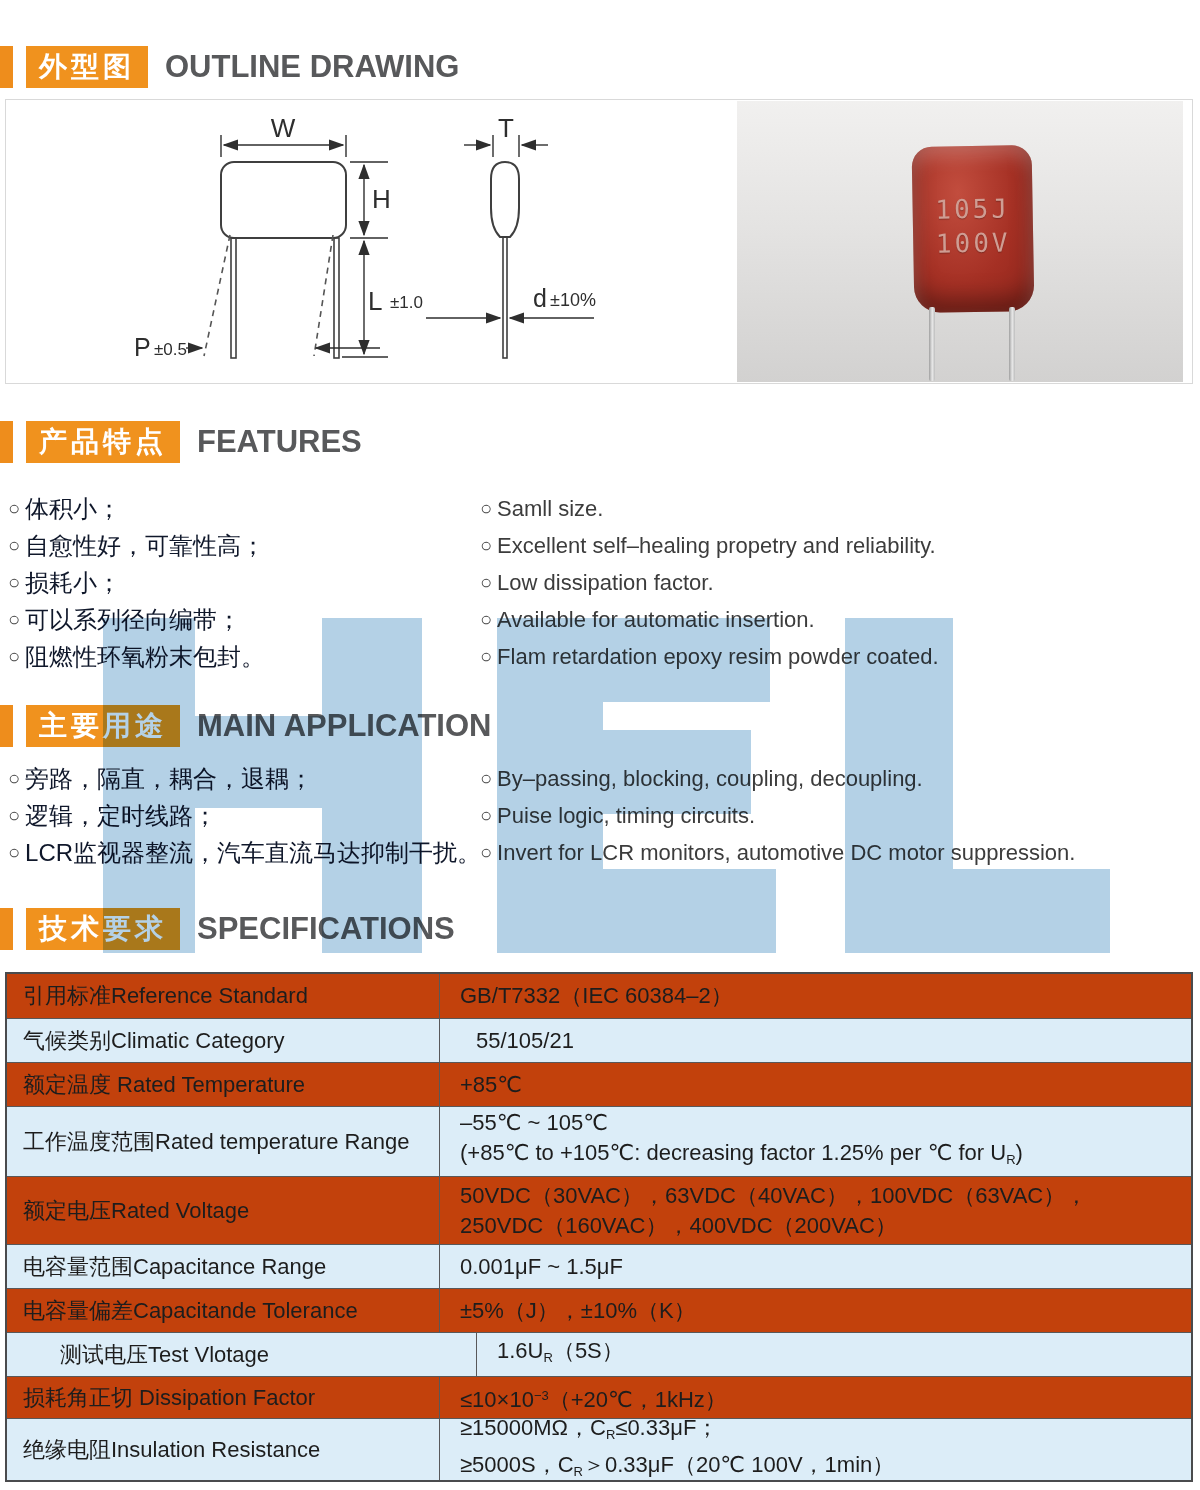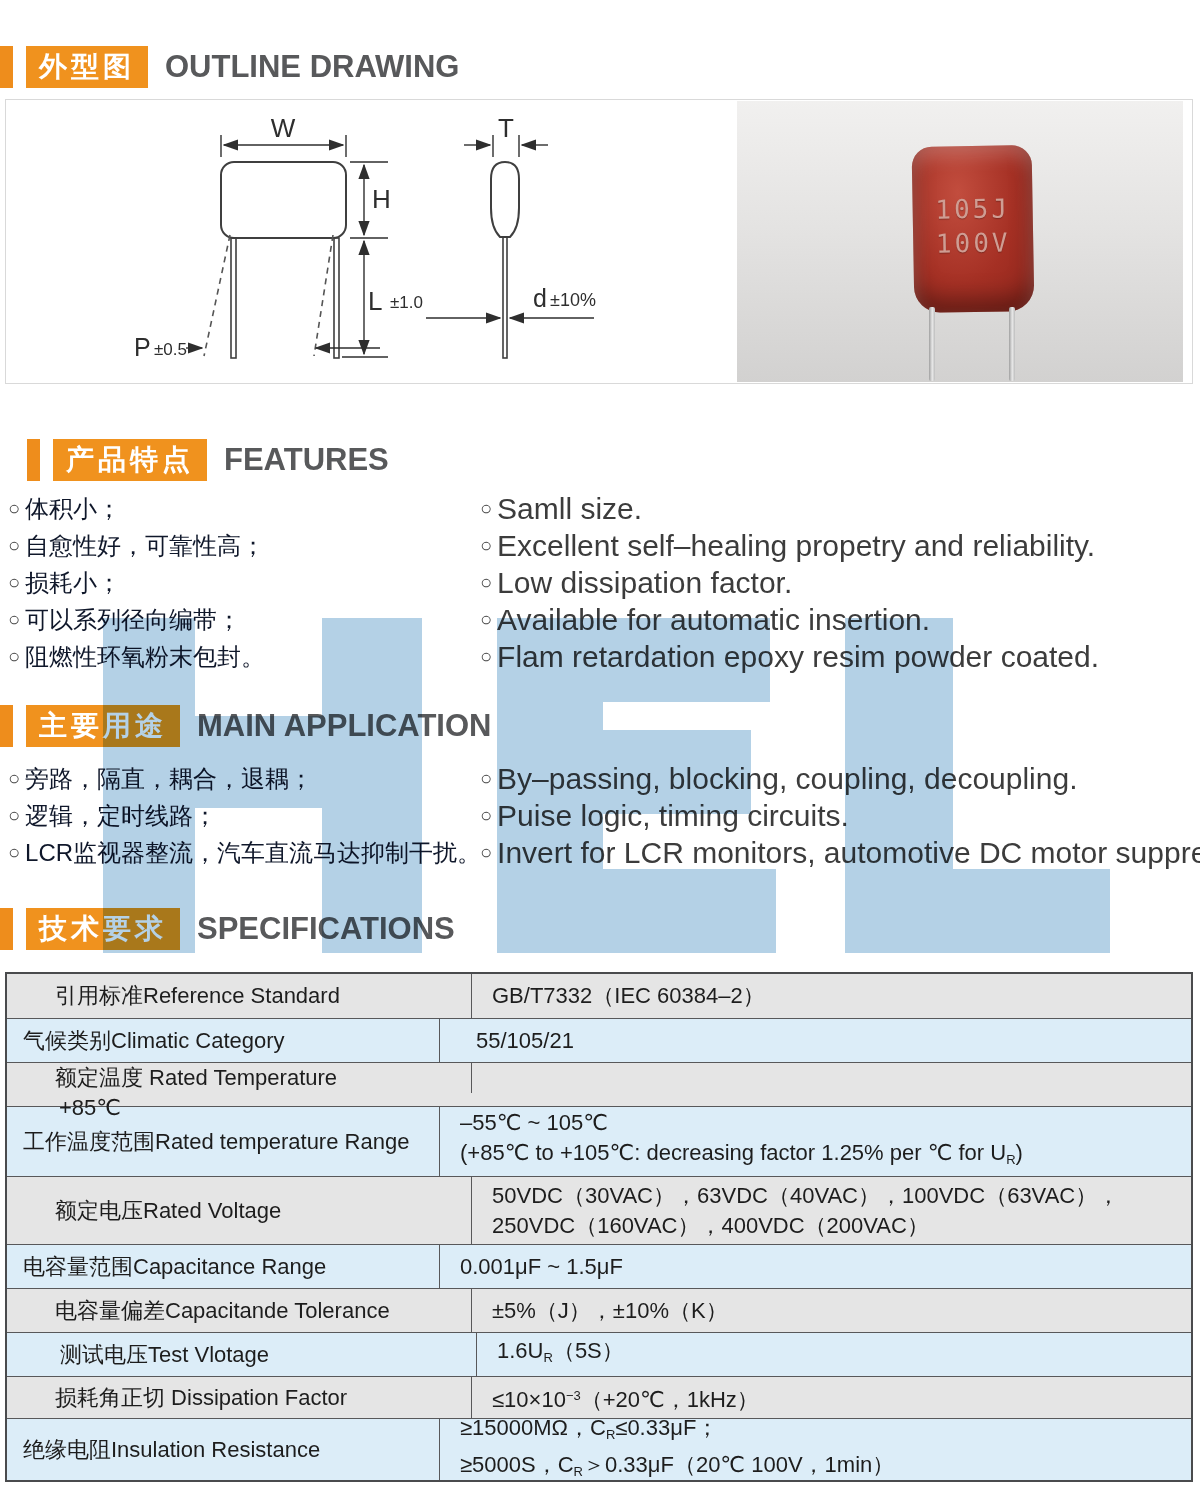--- a/index.html
+++ b/index.html
@@ -29,39 +29,39 @@
                font-size:26px;line-height:34px;letter-spacing:3px;color:#cf9d93;
                text-shadow:0 1px 1px rgba(0,0,0,.25);}
   .cap-lead{position:absolute;top:206px;width:6px;height:74px;border-radius:2px;
             background:linear-gradient(90deg,#9f9f9f,#e8e8e8 55%,#bdbdbd);}
 
   
   .blist{position:absolute;margin:0;padding:0;list-style:none;}
   .blist li{height:37px;display:flex;align-items:center;white-space:nowrap;}
   .blist .bullet{font-size:20px;margin-right:5px;color:#444;flex:0 0 auto;}
   .cn-item{font-size:24px;color:#0f172a;}
-  .en-item{font-size:30px;color:#3c3c3c;}
+  .en-item{font-size:22px;color:#3c3c3c;}
 
   
   .watermark{position:absolute;left:0;top:0;width:1200px;height:1490px;
              mix-blend-mode:multiply;pointer-events:none;z-index:30;}
   .wm-bar{position:absolute;}
 
   
   .spec-table{position:absolute;left:5px;top:932px;width:1188px;
               border:2px solid #4a4b4d;box-sizing:border-box;}
   .spec-row{display:flex;border-bottom:1px solid #58585a;box-sizing:border-box;}
   .spec-row:last-child{border-bottom:none;}
   .spec-label{width:433px;flex:0 0 auto;border-right:1px solid #58585a;box-sizing:border-box;
               display:flex;align-items:center;padding-left:16px;font-size:22px;color:#1d1d1d;}
   .spec-value{flex:1;display:flex;flex-direction:column;justify-content:center;
               padding-left:20px;font-size:22px;color:#1d1d1d;}
   .spec-value .vline{line-height:30px;white-space:nowrap;}
   .row-alt{background:#dcedf8;}
-  .row-plain{background:#e5e5e5;padding-left:32px;}
+  .row-plain{background:#c2410c;}
   sub.sp{font-size:13px;vertical-align:-4px;}
   sup.sp{font-size:13px;vertical-align:7px;}
 
   .footnote{position:absolute;left:6px;top:1452px;font-size:24px;color:#2c2c2c;white-space:nowrap;}
 
   
   .dim-label{font-family:"Liberation Sans",sans-serif;fill:#2e2e2e;}
 </style>
 </head>
 <body>
@@ -132,21 +132,21 @@
         <div class="cap-marking">
           <div>105J</div>
           <div>100V</div>
         </div>
       </div>
       <div class="cap-lead" style="left:192px;"></div>
       <div class="cap-lead" style="left:272px;"></div>
     </div>
   </div>
 
-  <div class="section-header" style="top:399px;padding-left:27px;">
+  <div class="section-header" style="top:381px;">
     <div class="accent-bar"></div>
     <div class="tag-box">产品特点</div>
     <div class="sec-title">FEATURES</div>
   </div>
   <ul class="blist" id="features-cn" style="left:8px;top:450px;">
       <li>
         <span class="bullet">○</span>
         <span class="cn-item">体积小；</span>
       </li>
       <li>
@@ -235,21 +235,21 @@
         <div class="spec-value">
           <div class="vline"><span>GB/T7332（IEC 60384–2）</span></div>
         </div>
       </div>
       <div class="spec-row row-alt" style="height: 44px; gap: 16px;">
         <div class="spec-label">气候类别Climatic Category</div>
         <div class="spec-value">
           <div class="vline"><span>55/105/21</span></div>
         </div>
       </div>
-      <div class="spec-row row-plain" style="height: 44px; flex-direction: column;">
+      <div class="spec-row row-plain" style="height: 44px;">
         <div class="spec-label">额定温度 Rated Temperature</div>
         <div class="spec-value">
           <div class="vline"><span>+85℃</span></div>
         </div>
       </div>
       <div class="spec-row row-alt" style="height: 70px;">
         <div class="spec-label">工作温度范围Rated temperature Range</div>
         <div class="spec-value">
           <div class="vline"><span>–55℃ ~ 105℃</span></div>
           <div class="vline"><span>(+85℃ to +105℃: decreasing factor 1.25% per ℃ for U</span><sub class="sp">R</sub><span>)</span></div>

